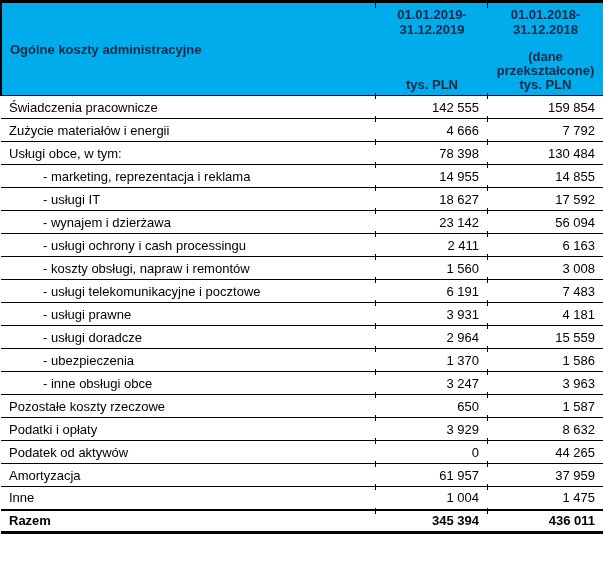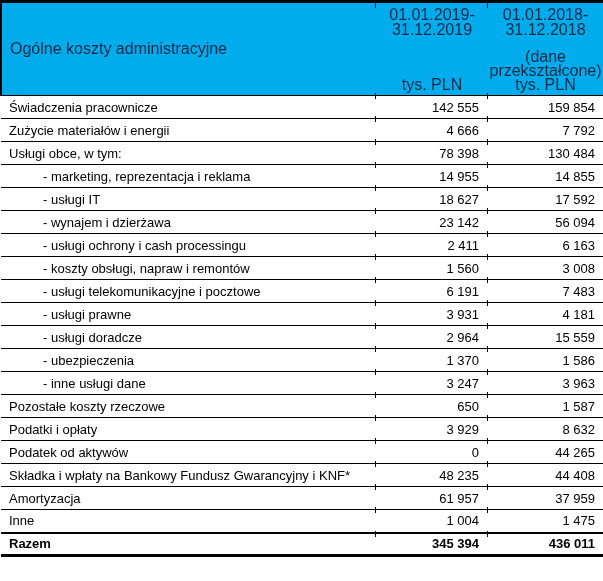--- a/index.html
+++ b/index.html
@@ -20,22 +20,22 @@
     table-layout: fixed;
   }
   
   thead td {
     background: var(--header-bg);
     border-top: 3px solid var(--border);
     border-bottom: 1px solid var(--border);
     height: 92px;
     padding: 0;
     color: var(--header-text);
-    font-weight: normal;
-    font-size: 16px;
+    font-weight: bold;
+    font-size: 13px;
     vertical-align: middle;
   }
   thead td.h-label {
     border-left: 2px solid var(--border);
     padding-left: 8px;
     margin-left: 8px;
   }
   thead td.h-col {
     position: relative;
     vertical-align: top;
@@ -194,43 +194,38 @@
     <td class="label indent">- usługi doradcze</td>
     <td class="num">2 964</td>
     <td class="num">15 559</td>
   </tr>
       <tr>
     <td class="label indent">- ubezpieczenia</td>
     <td class="num">1 370</td>
     <td class="num">1 586</td>
   </tr>
       <tr>
-    <td class="label indent">- inne usługi dane</td>
+    <td class="label indent">- inne obsługi obce</td>
     <td class="num">3 247</td>
     <td class="num">3 963</td>
   </tr>
       <tr>
     <td class="label">Pozostałe koszty rzeczowe</td>
     <td class="num">650</td>
     <td class="num">1 587</td>
   </tr>
       <tr>
     <td class="label">Podatki i opłaty</td>
     <td class="num">3 929</td>
     <td class="num">8 632</td>
   </tr>
       <tr>
     <td class="label">Podatek od aktywów</td>
     <td class="num">0</td>
     <td class="num">44 265</td>
-  </tr>
-      <tr>
-    <td class="label">Składka i wpłaty na Bankowy Fundusz Gwarancyjny i KNF*</td>
-    <td class="num">48 235</td>
-    <td class="num">44 408</td>
   </tr>
       <tr>
     <td class="label">Amortyzacja</td>
     <td class="num">61 957</td>
     <td class="num">37 959</td>
   </tr>
       <tr>
     <td class="label">Inne</td>
     <td class="num">1 004</td>
     <td class="num">1 475</td>

